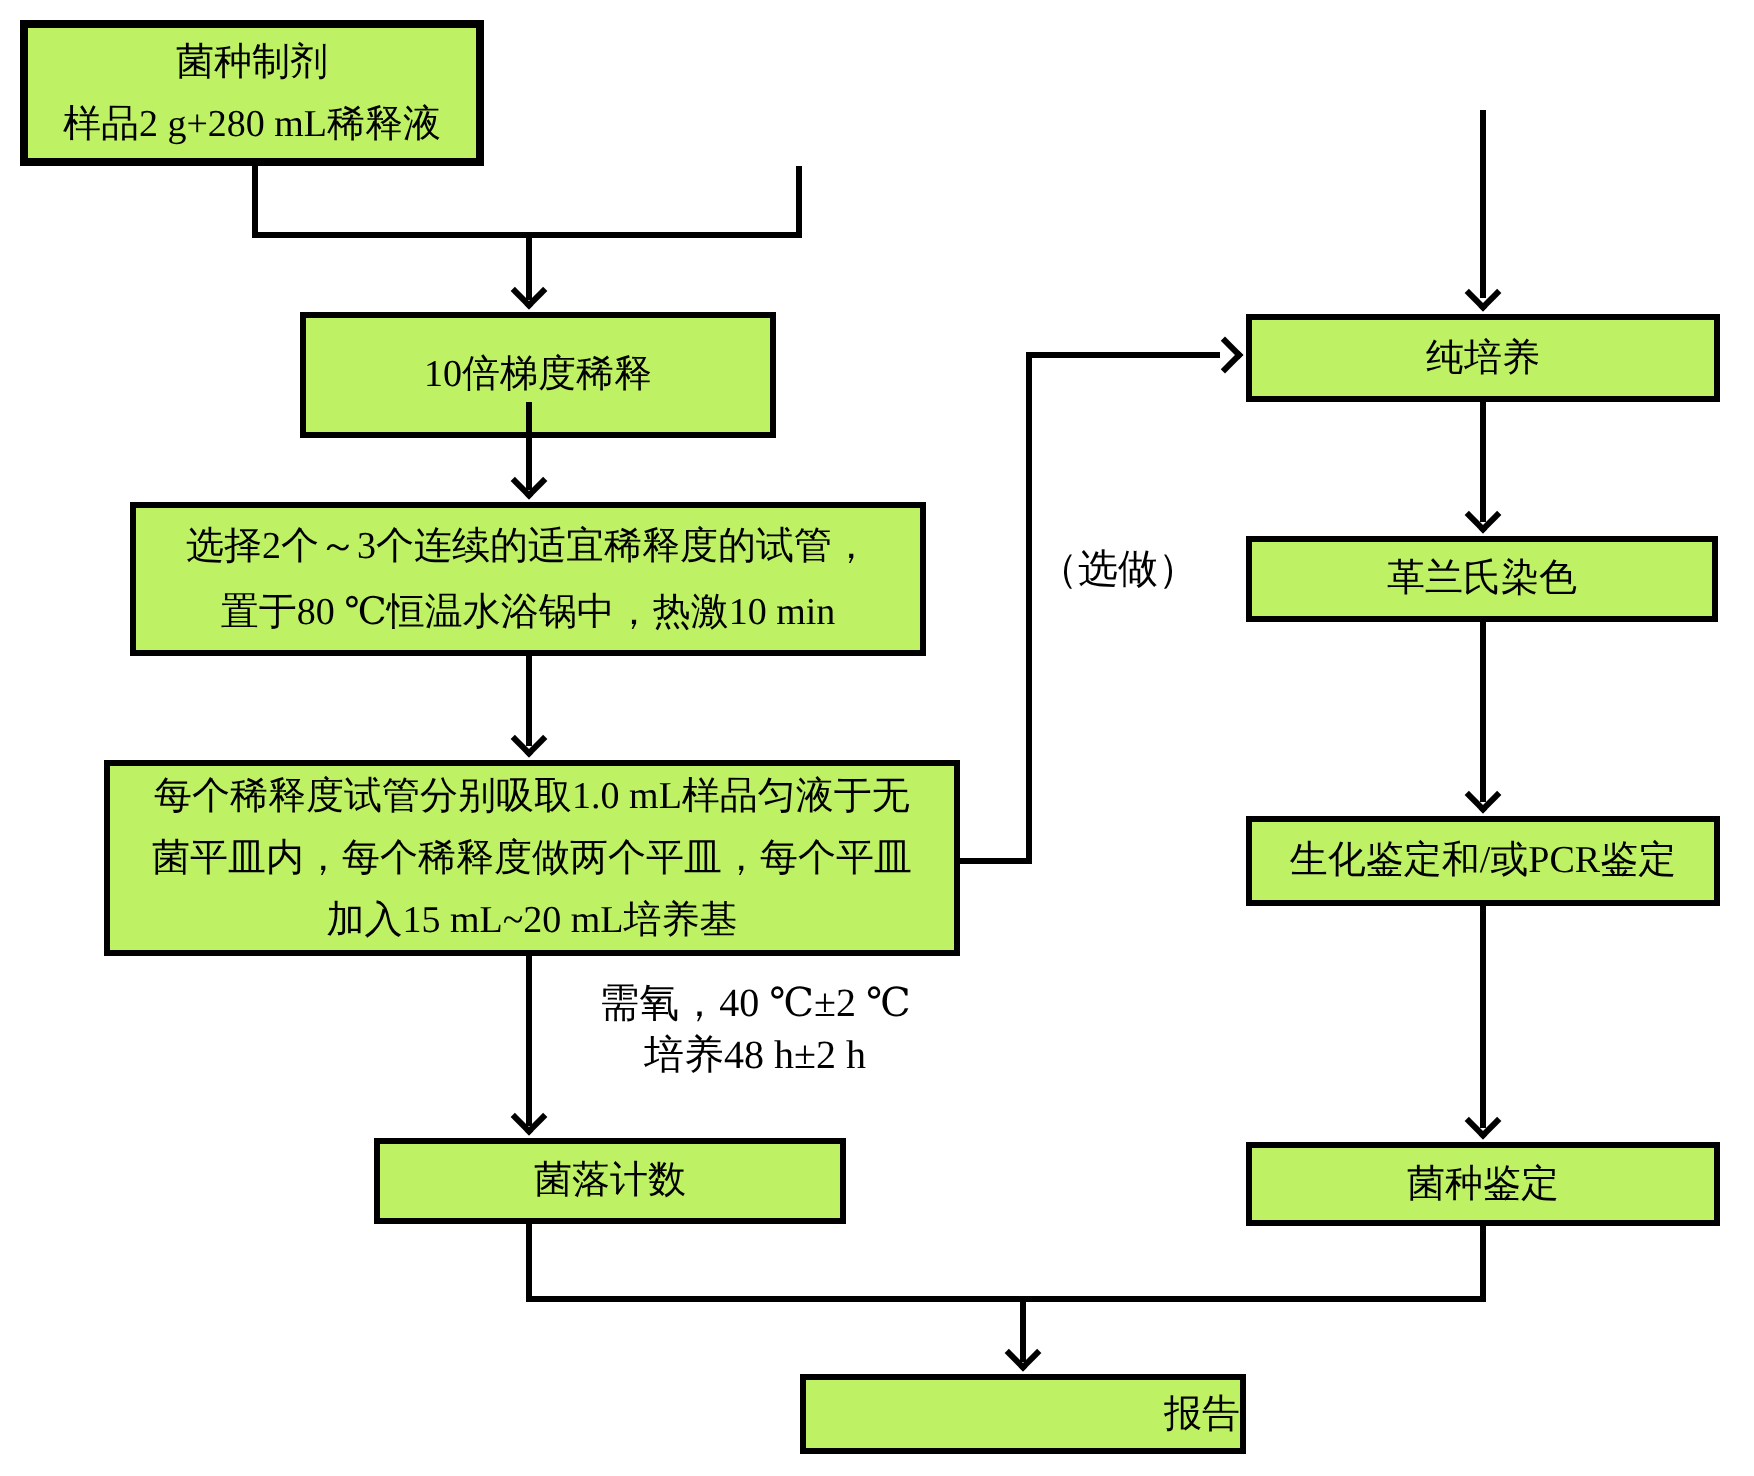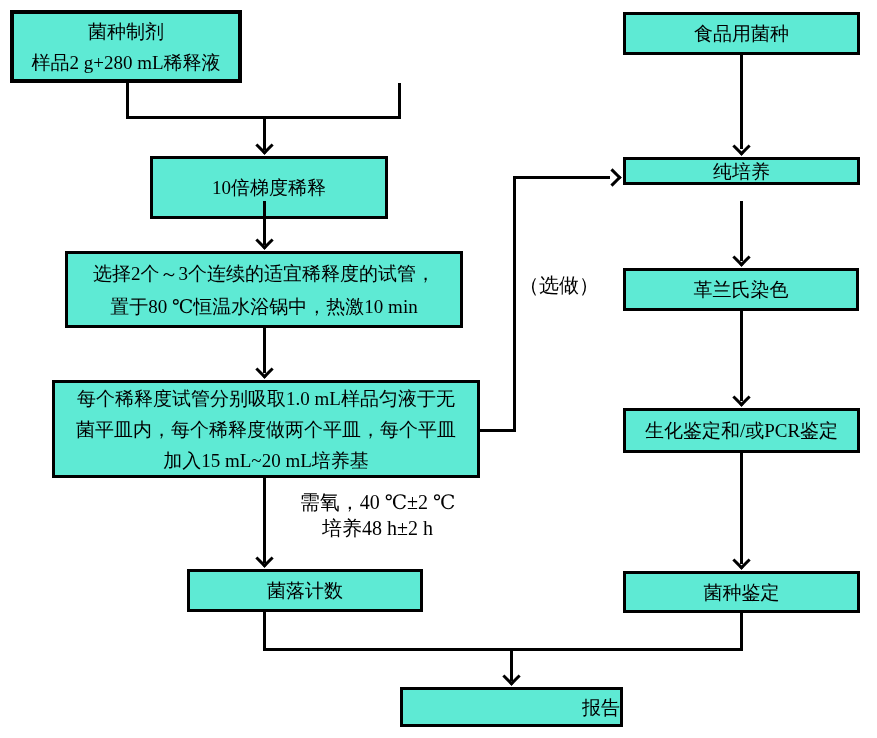--- a/index.html
+++ b/index.html
@@ -8,21 +8,21 @@
     width:877px;height:738px;
     background:#ffffff;
     font-family:"Liberation Serif","DejaVu Serif",serif;
     color:#000;
     overflow:hidden;
   }
   .node{
     position:absolute;
     box-sizing:border-box;
     border:3px solid #000;
-    background:#5eead4;
+    background:#bef264;
     display:flex;
     flex-direction:column;
     align-items:center;
     justify-content:center;
     text-align:center;
     font-size:19px;
     line-height:31px;
   }
   .node.thick{border-width:4px;}
   .node .ln{width:100%;}
@@ -42,29 +42,26 @@
 <body>
 
 <div class="canvas">
 
   <div class="node thick" style="left:10px;top:10px;width:232px;height:73px;">
     <div class="ln">菌种制剂</div>
     <div class="ln">样品2 g+280 mL稀释液</div>
   </div>
 
 
-  <div class="node" style="left:623px;top:12px;width:237px;height:43px;">
-    <div class="ln">食品用菌种</div>
-  </div>
 
   <div class="node" style="left:150px;top:156px;width:238px;height:63px;">
     <div class="ln">10倍梯度稀释</div>
   </div>
 
-  <div class="node" style="left:623px;top:157px;width:237px;height:28px;">
+  <div class="node" style="left:623px;top:157px;width:237px;height:44px;">
     <div class="ln">纯培养</div>
   </div>
 
   <div class="node" style="left:65px;top:251px;width:398px;height:77px;line-height:33px;">
     <div class="ln">选择2个～3个连续的适宜稀释度的试管，</div>
     <div class="ln">置于80 ℃恒温水浴锅中，热激10 min</div>
   </div>
 
   <div class="node" style="left:623px;top:268px;width:236px;height:43px;">
     <div class="ln">革兰氏染色</div>

